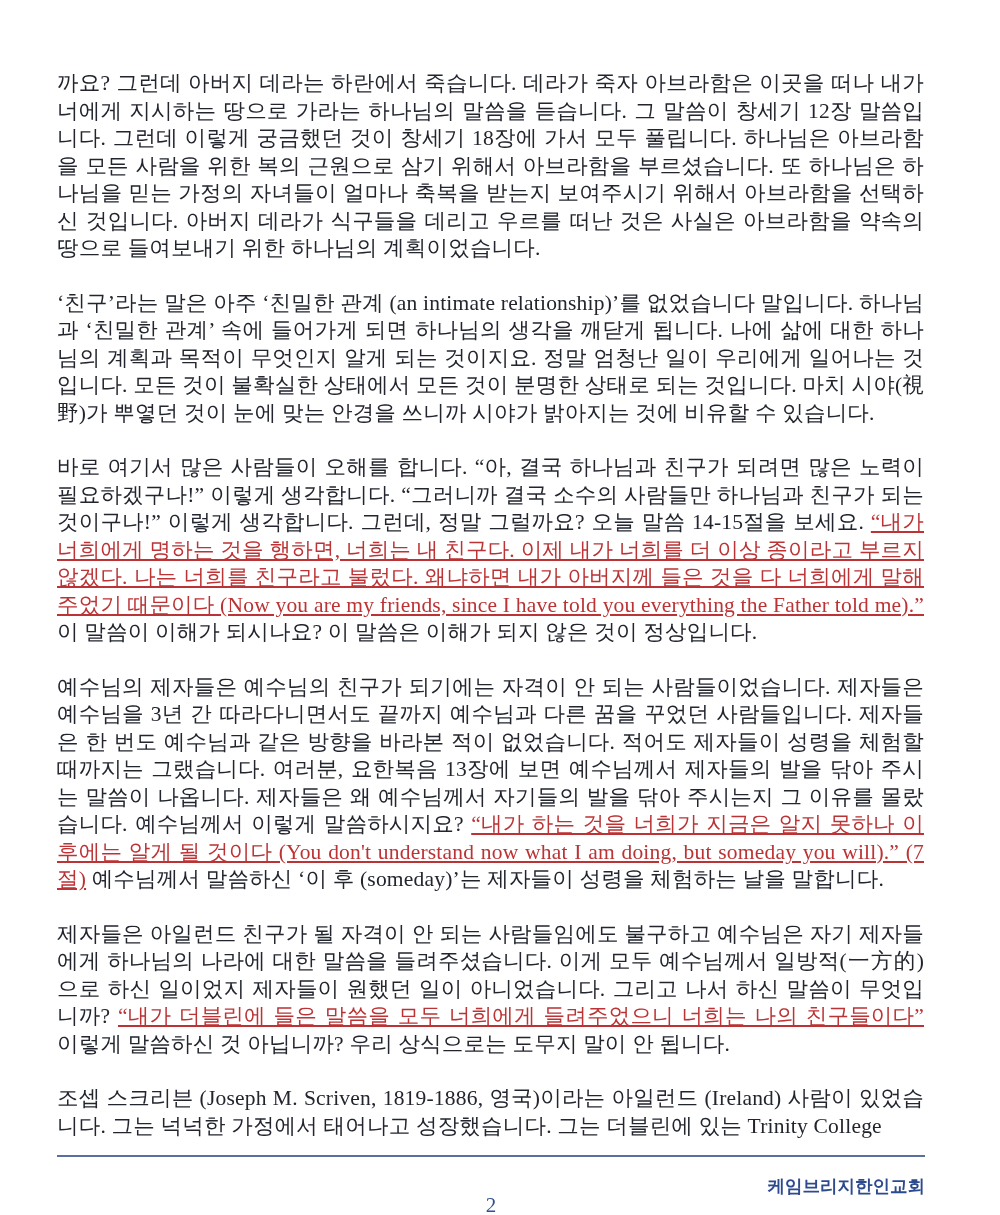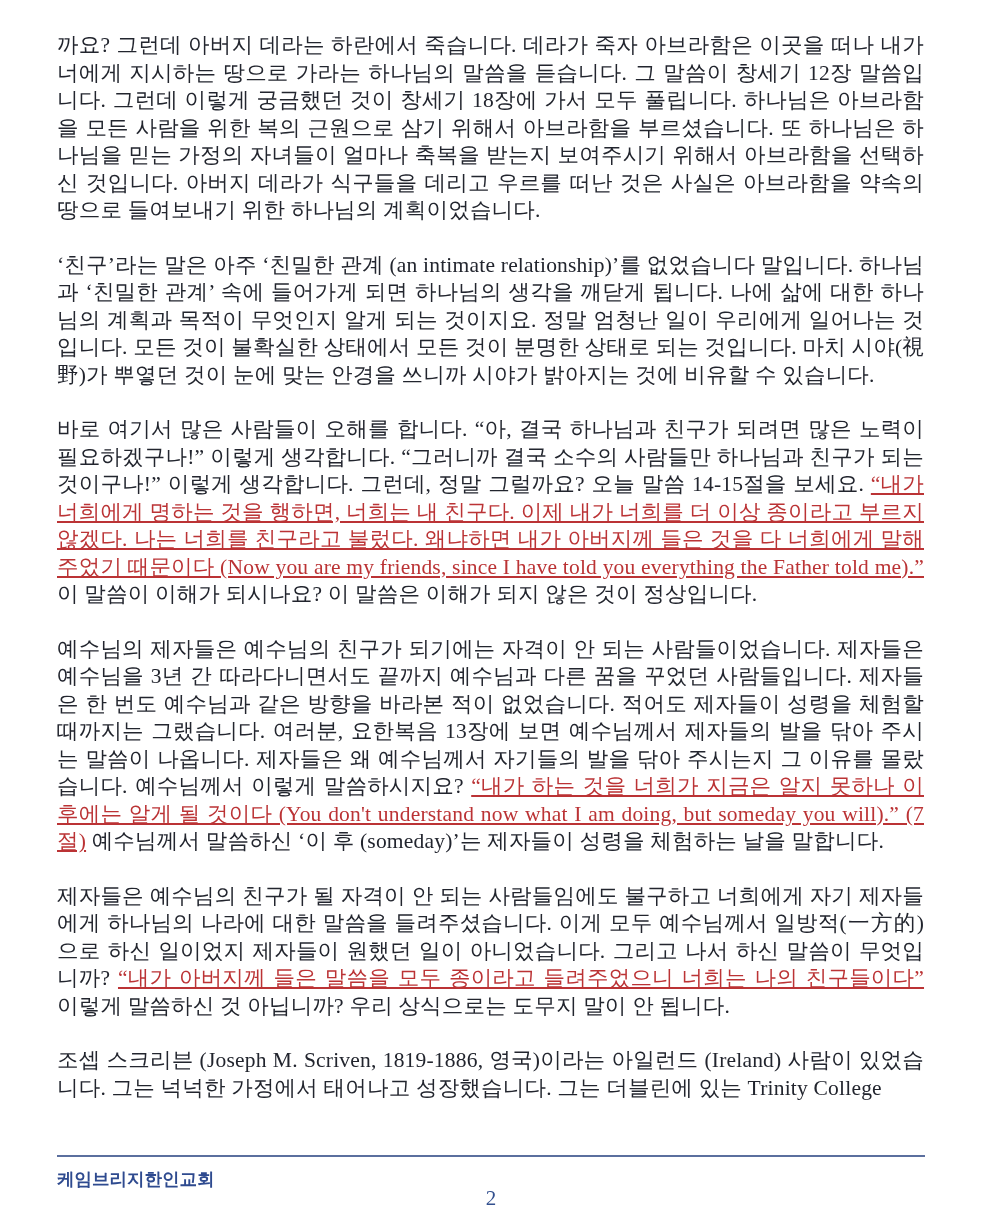--- a/index.html
+++ b/index.html
@@ -13,21 +13,21 @@
   *{margin:0;padding:0;box-sizing:border-box;}
   html,body{background:var(--background);}
   body{
     width:1000px;height:1215px;
     font-family:"Liberation Serif","DejaVu Serif",serif;
     position:relative;
     overflow:hidden;
   }
   .page{
     width:980px;height:1215px;
-    padding:32px 56px 0 57px;
+    padding:70px 56px 0 57px;
     color:var(--body-text);
     position:relative;
   }
   .body-text p{
     font-size:21.5px;
     line-height:27.5px;
     text-align:justify;
     margin:0 0 27px 0;
     letter-spacing:0.2px;
   }
@@ -38,45 +38,46 @@
     left:57px;
     right:55px;
     top:1155px;
   }
   .footer-rule{
     border:0;
     border-top:2px solid var(--rule);
     height:0;
   }
   .church-name{
+    text-align:right;
     color:var(--footer-text);
     font-size:17.5px;
     font-weight:bold;
     line-height:22px;
-    margin-top:11px;
+    margin-top:18px;
   }
   .page-number{
     text-align:center;
     color:var(--page-number);
     font-size:21px;
     line-height:24px;
     margin-top:-4px;
   }
 </style>
 </head>
 <body>
 
 <div class="page">
 
   <article class="body-text" id="paragraphs">
       <p><span class="run-normal">까요? 그런데 아버지 데라는 하란에서 죽습니다. 데라가 죽자 아브라함은 이곳을 떠나 내가 너에게 지시하는 땅으로 가라는 하나님의 말씀을 듣습니다. 그 말씀이 창세기 12장 말씀입니다. 그런데 이렇게 궁금했던 것이 창세기 18장에 가서 모두 풀립니다. 하나님은 아브라함을 모든 사람을 위한 복의 근원으로 삼기 위해서 아브라함을 부르셨습니다. 또 하나님은 하나님을 믿는 가정의 자녀들이 얼마나 축복을 받는지 보여주시기 위해서 아브라함을 선택하신 것입니다. 아버지 데라가 식구들을 데리고 우르를 떠난 것은 사실은 아브라함을 약속의 땅으로 들여보내기 위한 하나님의 계획이었습니다.</span></p>
       <p><span class="run-normal">‘친구’라는 말은 아주 ‘친밀한 관계 (an intimate relationship)’를 없었습니다 말입니다. 하나님과 ‘친밀한 관계’ 속에 들어가게 되면 하나님의 생각을 깨닫게 됩니다. 나에 삶에 대한 하나님의 계획과 목적이 무엇인지 알게 되는 것이지요. 정말 엄청난 일이 우리에게 일어나는 것입니다. 모든 것이 불확실한 상태에서 모든 것이 분명한 상태로 되는 것입니다. 마치 시야(視野)가 뿌옇던 것이 눈에 맞는 안경을 쓰니까 시야가 밝아지는 것에 비유할 수 있습니다.</span></p>
       <p><span class="run-normal">바로 여기서 많은 사람들이 오해를 합니다. “아, 결국 하나님과 친구가 되려면 많은 노력이 필요하겠구나!” 이렇게 생각합니다. “그러니까 결국 소수의 사람들만 하나님과 친구가 되는 것이구나!” 이렇게 생각합니다. 그런데, 정말 그럴까요? 오늘 말씀 14-15절을 보세요. </span><span class="run-quote">“내가 너희에게 명하는 것을 행하면, 너희는 내 친구다. 이제 내가 너희를 더 이상 종이라고 부르지 않겠다. 나는 너희를 친구라고 불렀다. 왜냐하면 내가 아버지께 들은 것을 다 너희에게 말해 주었기 때문이다 (Now you are my friends, since I have told you everything the Father told me).”</span><span class="run-normal"> 이 말씀이 이해가 되시나요? 이 말씀은 이해가 되지 않은 것이 정상입니다.</span></p>
       <p><span class="run-normal">예수님의 제자들은 예수님의 친구가 되기에는 자격이 안 되는 사람들이었습니다. 제자들은 예수님을 3년 간 따라다니면서도 끝까지 예수님과 다른 꿈을 꾸었던 사람들입니다. 제자들은 한 번도 예수님과 같은 방향을 바라본 적이 없었습니다. 적어도 제자들이 성령을 체험할 때까지는 그랬습니다. 여러분, 요한복음 13장에 보면 예수님께서 제자들의 발을 닦아 주시는 말씀이 나옵니다. 제자들은 왜 예수님께서 자기들의 발을 닦아 주시는지 그 이유를 몰랐습니다. 예수님께서 이렇게 말씀하시지요? </span><span class="run-quote">“내가 하는 것을 너희가 지금은 알지 못하나 이 후에는 알게 될 것이다 (You don't understand now what I am doing, but someday you will).” (7절)</span><span class="run-normal"> 예수님께서 말씀하신 ‘이 후 (someday)’는 제자들이 성령을 체험하는 날을 말합니다.</span></p>
-      <p><span class="run-normal">제자들은 예수님의 친구가 될 자격이 안 되는 사람들임에도 불구하고 너희에게 자기 제자들에게 하나님의 나라에 대한 말씀을 들려주셨습니다. 이게 모두 예수님께서 일방적(一方的)으로 하신 일이었지 제자들이 원했던 일이 아니었습니다. 그리고 나서 하신 말씀이 무엇입니까? </span><span class="run-quote">“내가 아버지께 들은 말씀을 모두 종이라고 들려주었으니 너희는 나의 친구들이다”</span><span class="run-normal"> 이렇게 말씀하신 것 아닙니까? 우리 상식으로는 도무지 말이 안 됩니다.</span></p>
+      <p><span class="run-normal">제자들은 아일런드 친구가 될 자격이 안 되는 사람들임에도 불구하고 예수님은 자기 제자들에게 하나님의 나라에 대한 말씀을 들려주셨습니다. 이게 모두 예수님께서 일방적(一方的)으로 하신 일이었지 제자들이 원했던 일이 아니었습니다. 그리고 나서 하신 말씀이 무엇입니까? </span><span class="run-quote">“내가 더블린에 들은 말씀을 모두 너희에게 들려주었으니 너희는 나의 친구들이다”</span><span class="run-normal"> 이렇게 말씀하신 것 아닙니까? 우리 상식으로는 도무지 말이 안 됩니다.</span></p>
       <p><span class="run-normal">조셉 스크리븐 (Joseph M. Scriven, 1819-1886, 영국)이라는 아일런드 (Ireland) 사람이 있었습니다. 그는 넉넉한 가정에서 태어나고 성장했습니다. 그는 더블린에 있는 Trinity College</span></p>
     </article>
 
   <footer class="page-footer">
     <hr class="footer-rule">
     <div class="church-name">케임브리지한인교회</div>
     <div class="page-number">2</div>
   </footer>
 
 </div>

